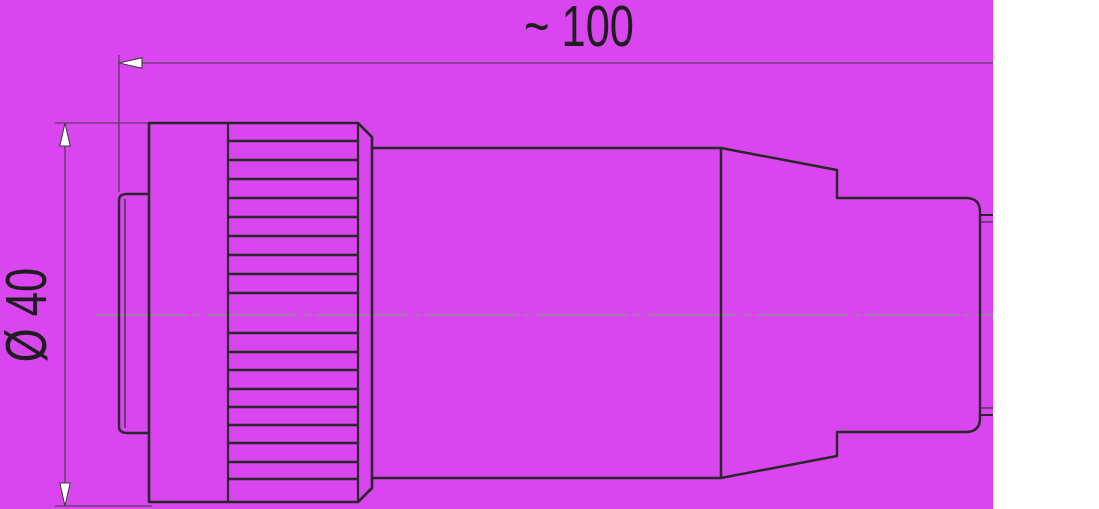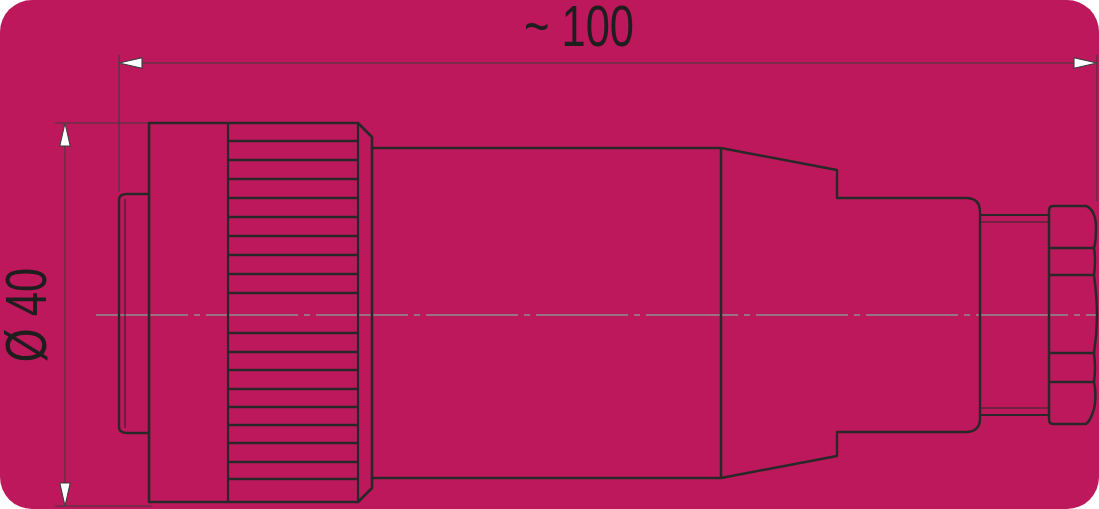--- a/index.html
+++ b/index.html
@@ -2,26 +2,25 @@
 <html><head>
 <meta charset="utf-8">
 <style>
   html, body {
     margin: 0;
     padding: 0;
     background: #ffffff;
   }
   .canvas {
     position: relative;
-    width: 1099px;
+    width: 993px;
     height: 509px;
-    background: #be185d;
+    background: #d946ef;
     overflow: hidden;
     font-family: "Liberation Sans", "DejaVu Sans", sans-serif;
-    border-radius: 32px;
   }
   svg { display: block; }
   text {
     font-family: "Liberation Sans", "DejaVu Sans", sans-serif;
     font-weight: 400;
   }
 </style>
 </head>
 <body>
 

